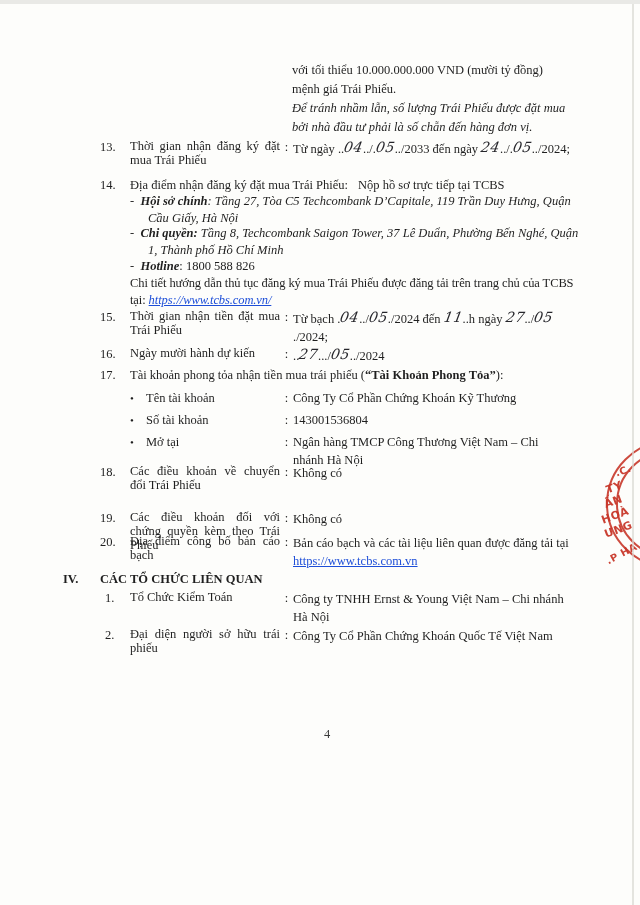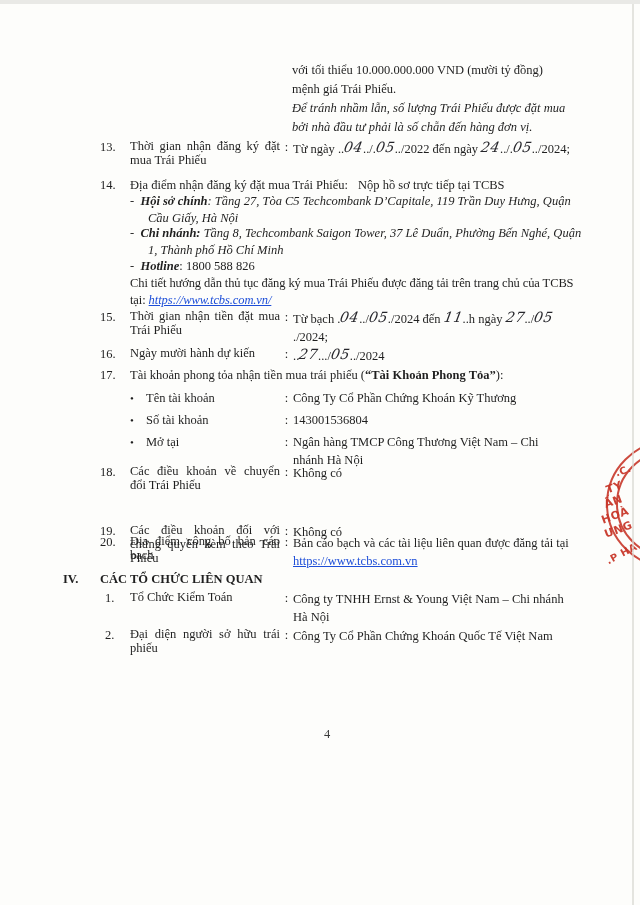--- a/index.html
+++ b/index.html
@@ -59,34 +59,34 @@
 
   <div class="carry">
     <span>với tối thiểu 10.000.000.000 VND (mười tỷ đồng) mệnh giá Trái Phiếu.</span><br>
     <span class="it">Để tránh nhầm lẫn, số lượng Trái Phiếu được đặt mua bởi nhà đầu tư phải là số chẵn đến hàng đơn vị.</span>
   </div>
 
   <div class="row" style="top:135px">
     <span class="num">13.</span>
     <span class="lbl">Thời gian nhận đăng ký đặt mua Trái Phiếu</span>
     <span class="col">:</span>
-    <span class="val"><span>Từ ngày ..</span><span class="hw">04</span><span>../.</span><span class="hw">05</span><span>../2022 đến ngày </span><span class="hw">24</span><span>../.</span><span class="hw">05</span><span>../2024;</span></span>
+    <span class="val"><span>Từ ngày ..</span><span class="hw">04</span><span>../.</span><span class="hw">05</span><span>../2033 đến ngày </span><span class="hw">24</span><span>../.</span><span class="hw">05</span><span>../2024;</span></span>
   </div>
 
   <div class="row" style="top:173px">
     <span class="num">14.</span>
     <span class="full"><span>Địa điểm nhận đăng ký đặt mua Trái Phiếu:</span><span style="margin-left:10px">Nộp hồ sơ trực tiếp tại TCBS</span></span>
   </div>
 
   <div class="sub" style="top:189px">
     <span class="rm">-</span>&nbsp;&nbsp;<span class="bi">Hội sở chính</span><span>: Tầng 27, Tòa C5 Techcombank D’Capitale, 119 Trần Duy Hưng, Quận Cầu Giấy, Hà Nội</span>
   </div>
 
   <div class="sub" style="top:221px">
-    <span class="rm">-</span>&nbsp;&nbsp;<span class="bi">Chi nhánh:</span><span> Tầng 8, Techcombank Saigon Tower, 37 Lê Duẩn, Phường Bến Nghé, Quận 1, Thành phố Hồ Chí Minh</span>
+    <span class="rm">-</span>&nbsp;&nbsp;<span class="bi">Chi quyền:</span><span> Tầng 8, Techcombank Saigon Tower, 37 Lê Duẩn, Phường Bến Nghé, Quận 1, Thành phố Hồ Chí Minh</span>
   </div>
 
   <div class="sub" style="top:254px">
     <span class="rm">-</span>&nbsp;&nbsp;<span class="bi">Hotline</span><span class="rm">: 1800 588 826</span>
   </div>
 
   <div class="note" style="top:271px">
     <span>Chi tiết hướng dẫn thủ tục đăng ký mua Trái Phiếu được đăng tải trên trang chủ của TCBS tại:</span>
     <a class="link it" href="#">https://www.tcbs.com.vn/</a>
   </div>
@@ -131,21 +131,21 @@
     <span class="bval">Ngân hàng TMCP Công Thương Việt Nam – Chi nhánh Hà Nội</span>
   </div>
 
   <div class="row" style="top:460px">
     <span class="num">18.</span>
     <span class="lbl">Các điều khoản về chuyển đổi Trái Phiếu</span>
     <span class="col">:</span>
     <span class="val">Không có</span>
   </div>
 
-  <div class="row" style="top:519px">
+  <div class="row" style="top:506px">
     <span class="num">19.</span>
     <span class="lbl">Các điều khoản đối với chứng quyền kèm theo Trái Phiếu</span>
     <span class="col">:</span>
     <span class="val">Không có</span>
   </div>
 
   <div class="row" style="top:530px">
     <span class="num">20.</span>
     <span class="lbl">Địa điểm công bố bản cáo bạch</span>
     <span class="col">:</span>

